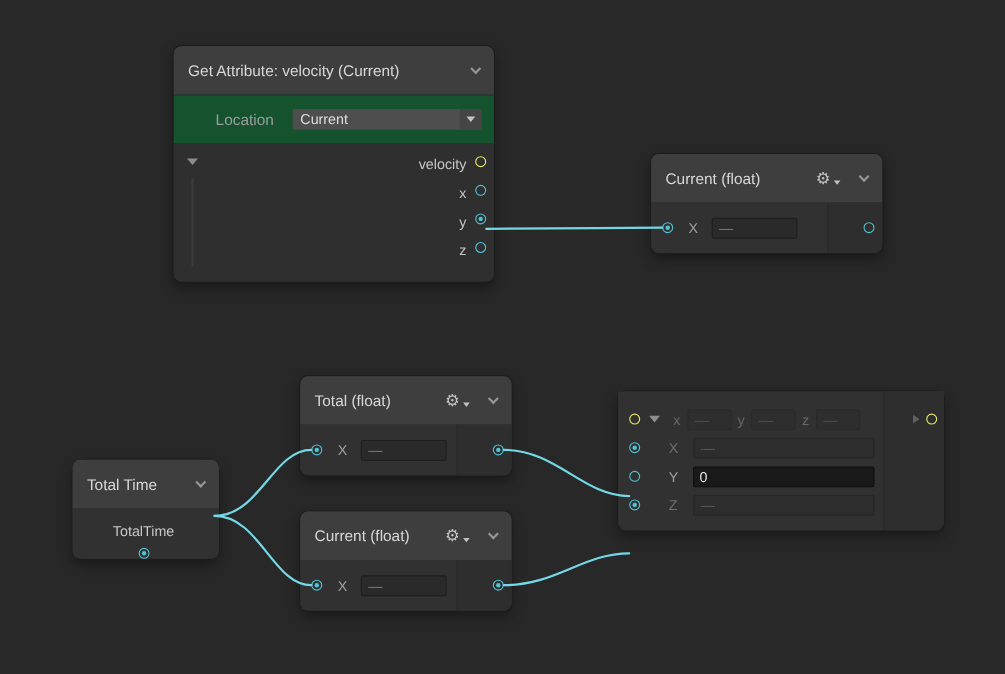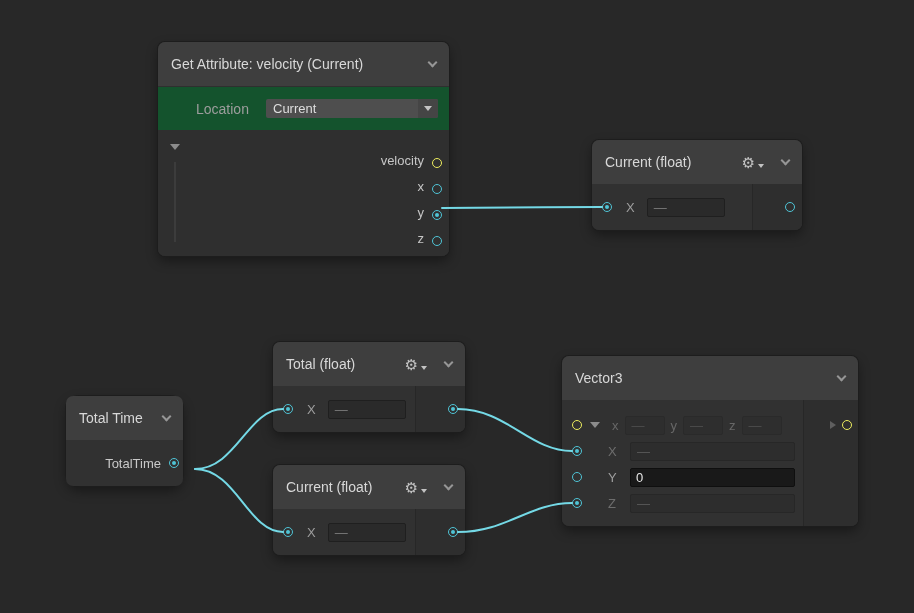--- a/index.html
+++ b/index.html
@@ -41,38 +41,38 @@
               align-items:center; color:#dedede; font-size:13px; padding-left:7px;
               margin-left:auto; margin-right:11px; overflow:hidden; }
   .dd-arrow-box { margin-left:auto; width:20px; height:19px; display:flex; align-items:center;
                   justify-content:center; background:#454545; }
   .dd-arrow { border-left:4px solid transparent; border-right:4px solid transparent;
               border-top:5px solid #c4c4c4; width:0; height:0; }
   .ga-body { position:relative; padding:12px 0 10px; background:#2f2f2f; border-radius:0 0 7px 7px; }
   .ga-collapse { position:absolute; left:11px; top:14px; bottom:14px; width:12px;
                  display:flex; flex-direction:column; align-items:center; }
   .vline { width:2px; flex:1; background:#3c3c3c; margin-top:12px; }
-  .ga-row { height:26px; display:flex; align-items:flex-end; justify-content:flex-end;
+  .ga-row { height:26px; display:flex; align-items:flex-start; justify-content:flex-end;
             gap:8px; padding-right:7px; }
   .plabel { color:#c6c6c6; font-size:13px; }
 
   
   .op-body { height:46px; display:flex; align-items:center; padding-left:10px;
              background:#313131; border-radius:0 0 7px 7px; }
   .op-label { color:#9e9e9e; font-size:13px; margin-left:14px; }
   .field { height:19px; background:#2a2a2a; border:1px solid #1f1f1f; border-radius:2px;
            color:#7c7c7c; font-size:13px; display:flex; align-items:center; padding:0 6px; }
   .op-field { width:78px; margin-left:12px; }
   .op-out { margin-left:auto; align-self:stretch; width:50px; border-left:1px solid #272727;
             background:#2e2e2e; display:flex; align-items:center; justify-content:flex-end;
             padding-right:7px; border-radius:0 0 7px 0; }
 
   
   .tt-body { height:46px; display:flex; align-items:center; justify-content:flex-end; gap:8px;
-             padding-right:4px; background:#313131; border-radius:0 0 7px 7px; }
+             padding-right:4px; background:#313131; border-radius:0 0 7px 7px;flex-direction:column; }
   .tt-label { color:#c9c9c9; font-size:13px; }
 
   
   .v3-body { display:flex; align-items:stretch; background:#313131; border-radius:0 0 7px 7px; }
   .v3-left { flex:1; padding:12px 0 10px; min-width:0; }
   .v3-row { height:26px; display:flex; align-items:center; padding-left:10px; }
   .v3-label { color:#9e9e9e; font-size:13px; margin-left:26px; width:14px; flex:none; }
   .v3-field { flex:1; margin:0 8px; }
   .dimmed { opacity:.55; }
   .v3-head-tri { margin-left:8px; }
@@ -174,36 +174,32 @@
     <div class="op-body">
       <span class="port connected"></span>
       <span class="op-label">X</span>
       <div class="field op-field">—</div>
       <div class="op-out">
         <span class="port connected"></span>
       </div>
     </div>
   </div>
 
-  <div class="node" style="left:66px; top:396px; width:117px;border-radius:13px;">
+  <div class="node" style="left:66px; top:418px; width:133px;border-radius:13px;">
     <div class="node-header">
       <span class="node-title">Total Time</span>
       <span class="chevron"></span>
     </div>
     <div class="tt-body">
       <span class="tt-label">TotalTime</span>
       <span class="port connected"></span>
     </div>
   </div>
 
   <div class="node" style="left:562px; top:356px; width:296px;">
-    <div class="node-header">
-      <span class="node-title">Vector3</span>
-      <span class="chevron"></span>
-    </div>
     <div class="v3-body">
       <div class="v3-left">
         <div class="v3-row">
           <span class="port yellow"></span>
           <span class="tri-down v3-head-tri"></span>
           <div class="v3-inline">
             <span class="mini-label">x</span>
             <div class="field mini-field">—</div>
             <span class="mini-label">y</span>
             <div class="field mini-field">—</div>

